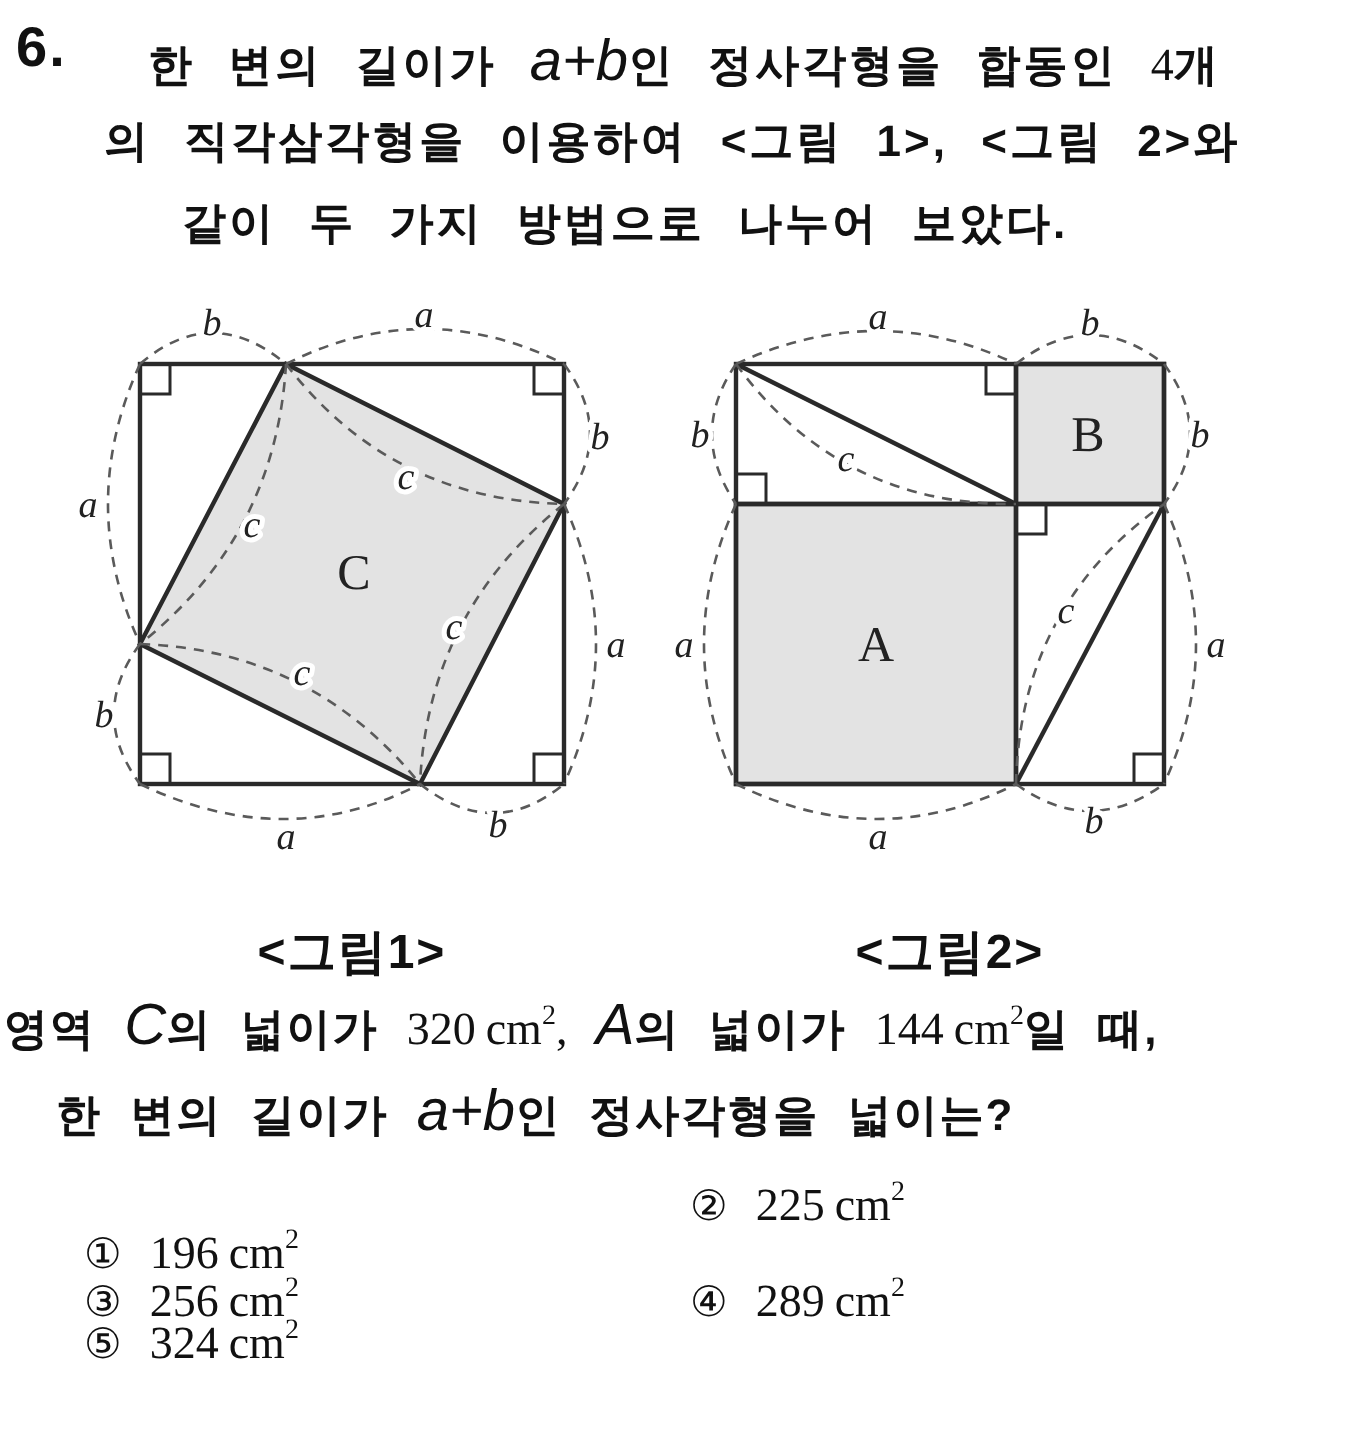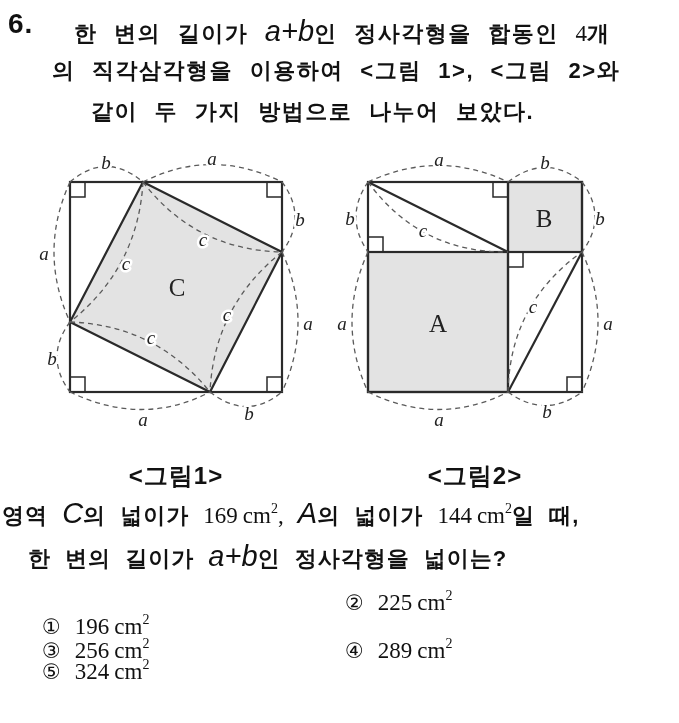--- a/index.html
+++ b/index.html
@@ -153,21 +153,21 @@
   <text class="lbl" x="217" y="266">b</text>
   <text class="lbl" x="93" y="85">c</text>
   <text class="lbl" x="203" y="161">c</text>
   <text class="big" x="108" y="178">A</text>
   <text class="big" x="214" y="73">B</text>
 </svg>
 
 <div class="caption cap1">&lt;그림1&gt;</div>
 <div class="caption cap2">&lt;그림2&gt;</div>
 
-<div class="qline q1"><span>영역</span> <span class="math">C</span><span>의 넓이가</span> <span class="snum">169</span><span class="snum unit">cm</span><span class="sup">2</span><span class="snum">,</span> <span class="math">A</span><span>의 넓이가</span> <span class="snum">144</span><span class="snum unit">cm</span><span class="sup">2</span><span>일 때,</span></div>
+<div class="qline q1"><span>영역</span> <span class="math">C</span><span>의 넓이가</span> <span class="snum">320</span><span class="snum unit">cm</span><span class="sup">2</span><span class="snum">,</span> <span class="math">A</span><span>의 넓이가</span> <span class="snum">144</span><span class="snum unit">cm</span><span class="sup">2</span><span>일 때,</span></div>
 
 <div class="qline q2"><span>한 변의 길이가</span> <span class="math">a+b</span><span>인 정사각형을 넓이는?</span></div>
 
 <div class="choice" style="left:42px;top:590px;margin-top:24px;"><span class="marker">①</span><span>196</span><span class="unit">cm</span><span class="sup">2</span></div>
 
 <div class="choice" style="left:345px;top:590px;"><span class="marker">②</span><span>225</span><span class="unit">cm</span><span class="sup">2</span></div>
 
 <div class="choice" style="left:42px;top:638px;"><span class="marker">③</span><span>256</span><span class="unit">cm</span><span class="sup">2</span></div>
 
 <div class="choice" style="left:345px;top:638px;"><span class="marker">④</span><span>289</span><span class="unit">cm</span><span class="sup">2</span></div>

